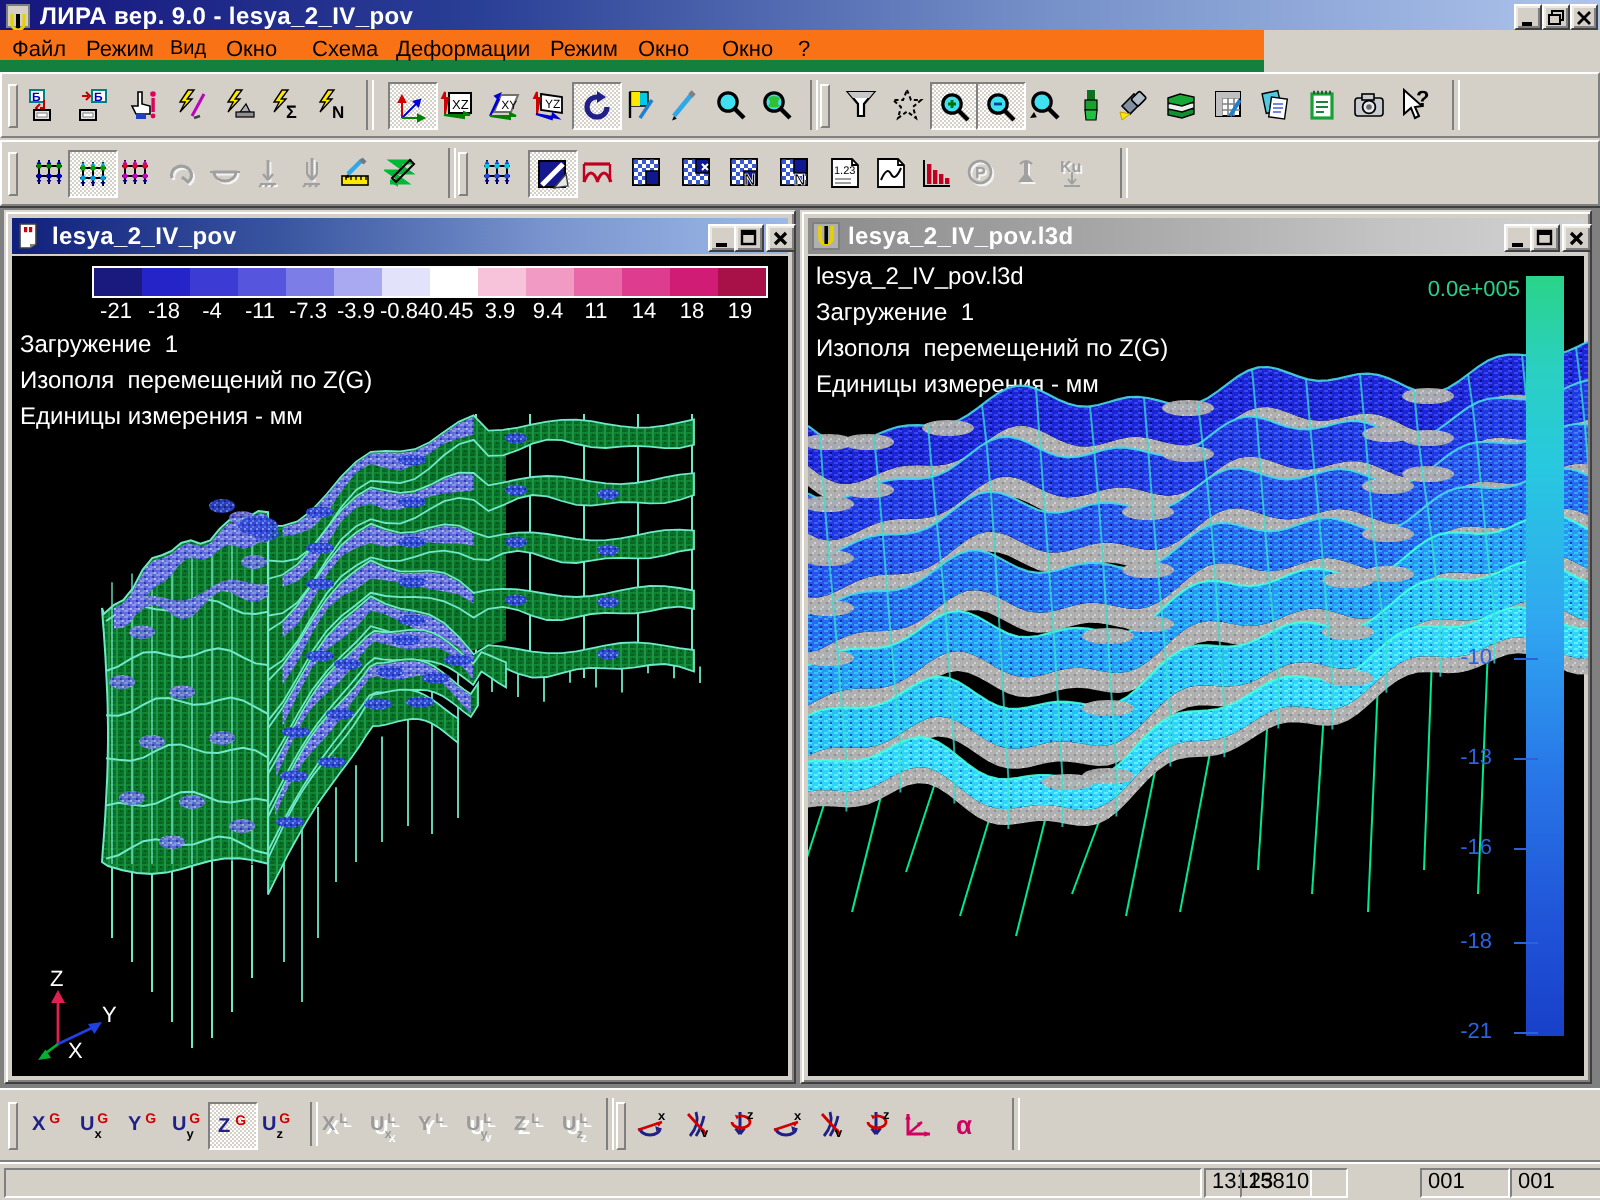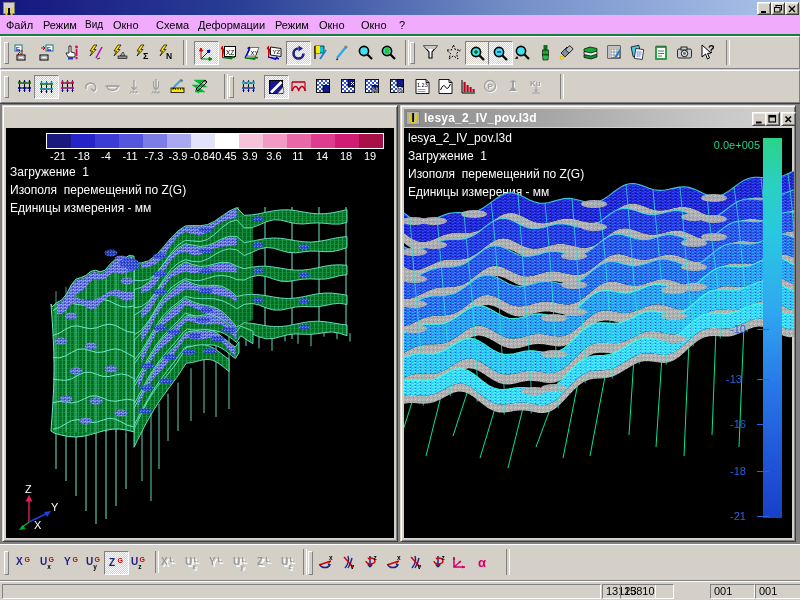--- a/index.html
+++ b/index.html
@@ -11,38 +11,39 @@
 .winbtn{position:absolute;width:12px;height:11px;background:#d4d0c8;border:1px solid;border-color:#fff #404040 #404040 #fff;box-shadow:inset 1px 1px 0 #ece9e2,inset -1px -1px 0 #808080;display:flex;align-items:center;justify-content:center;}
 .mdi-btn{width:13px;height:12px;}
 .statpan{position:absolute;height:13px;border:1px solid;border-color:#808080 #fff #fff #808080;font-size:11px;color:#000;padding-left:3px;line-height:13px;}
 .wtext{color:#fff;font-size:12px;letter-spacing:0.2px;}
 </style></head><body>
 <div class="abs" style="left:0;top:0;width:800px;height:15px;background:linear-gradient(to right,#16167e,#2a3f96 30%,#7590c8 65%,#aec4ec)">
 <div class="abs" style="left:3px;top:1.5px;width:12px;height:12px;background:#d4d0c8;border:1px solid #808080;box-sizing:border-box"><svg width="10" height="10" viewBox="0 0 10 10">
         <path d="M2 1 v5 a3 3 0 0 0 6 0 v-5" fill="none" stroke="#e8d000" stroke-width="1.6"></path>
         <rect x="4" y="1" width="2" height="7" fill="#000"></rect>
       </svg></div>
+<div class="abs wtext" style="left:20px;top:1px;font-weight:bold;font-size:12px">ЛИРА  вер. 9.0 - lesya_2_IV_pov</div>
 <div class="winbtn" style="left:757px;top:2px">
       <svg width="10" height="10" viewBox="0 0 10 10">
         <rect x="2" y="7" width="5" height="2" fill="#000"></rect>
       </svg>
     </div>
 <div class="winbtn" style="left:771px;top:2px">
       <svg width="10" height="10" viewBox="0 0 10 10">
         <rect x="3" y="1.5" width="5.5" height="4.5" fill="none" stroke="#000"></rect>
         <rect x="1.5" y="3.5" width="5.5" height="4.5" fill="#d4d0c8" stroke="#000"></rect>
       </svg>
     </div>
 <div class="winbtn" style="left:785px;top:2px">
       <svg width="10" height="10" viewBox="0 0 10 10">
         <path d="M2 2 L8 8 M8 2 L2 8" stroke="#000" stroke-width="1.4"></path>
       </svg>
     </div>
 </div>
-<div class="abs" style="left:0;top:15px;width:800px;height:21px;background:#f0abfc;border-bottom:2px solid #15803d;box-sizing:border-box">
+<div class="abs" style="left:0;top:15px;width:632px;height:21px;background:#f97316;border-bottom:6px solid #15803d;box-sizing:border-box">
 <span class="abs" style="left:6px;top:4px;font-size:11px;color:#000">Файл</span>
 <span class="abs" style="left:43px;top:4px;font-size:11px;color:#000">Режим</span>
 <span class="abs" style="left:85px;top:4px;font-size:10px;color:#000">Вид</span>
 <span class="abs" style="left:113px;top:4px;font-size:11px;color:#000">Окно</span>
 <span class="abs" style="left:156px;top:4px;font-size:11px;color:#000">Схема</span>
 <span class="abs" style="left:198px;top:4px;font-size:11px;color:#000">Деформации</span>
 <span class="abs" style="left:275px;top:4px;font-size:11px;color:#000">Режим</span>
 <span class="abs" style="left:319px;top:4px;font-size:11px;color:#000">Окно</span>
 <span class="abs" style="left:361px;top:4px;font-size:11px;color:#000">Окно</span>
 <span class="abs" style="left:399px;top:4px;font-size:11px;color:#000">?</span>
@@ -487,20 +488,45 @@
       <g stroke="#a0a0a0">
         <line x1="8" y1="8" x2="8" y2="14"></line>
         <path d="M8 14 l-2 -2.5 M8 14 l2 -2.5"></path>
         <line x1="4" y1="15" x2="12" y2="15"></line>
       </g>
     </svg>
   </div>
 <div class="sep" style="left:560px;top:74px;height:25px"></div>
 <div class="abs" style="left:0;top:103px;width:800px;height:441px;background:#808080;border-top:1px solid #404040;box-sizing:border-box"></div>
 <div class="abs" style="left:2px;top:105px;width:396px;height:437px;background:#d4d0c8;border:1px solid;border-color:#dcd8d0 #404040 #404040 #dcd8d0;box-shadow:inset 1px 1px 0 #fff,inset -1px -1px 0 #808080;box-sizing:border-box">
+<div class="abs" style="left:3px;top:3px;width:388px;height:18px;background:linear-gradient(to right,#10207c,#3a56a0 35%,#7b96cf 70%,#9db8e8)">
+<div class="abs" style="left:2px;top:2px;width:14px;height:14px"><svg width="14" height="14" viewBox="0 0 14 14">
+          <path d="M2 1 h8 v10 l-3 2 h-5 Z" fill="#fff" stroke="#404040" stroke-width="0.8"></path>
+          <path d="M10 11 l-3 2 v-2 Z" fill="#808080"></path>
+          <rect x="4" y="2.5" width="1.6" height="2.6" fill="#d00000"></rect>
+          <rect x="6.5" y="2.5" width="1.6" height="2.6" fill="#d00000"></rect>
+        </svg></div>
+<div class="abs wtext" style="left:20px;top:2px;font-weight:bold">lesya_2_IV_pov</div>
+<div class="winbtn mdi-btn" style="left:348px;top:3px">
+        <svg width="11" height="11" viewBox="0 0 11 11">
+          <rect x="2" y="7.5" width="5.5" height="2" fill="#000"></rect>
+        </svg>
+      </div>
+<div class="winbtn mdi-btn" style="left:361px;top:3px">
+        <svg width="11" height="11" viewBox="0 0 11 11">
+          <rect x="2" y="1.5" width="6.5" height="6.5" fill="none" stroke="#000" stroke-width="1.2"></rect>
+          <rect x="2" y="1.5" width="6.5" height="2" fill="#000"></rect>
+        </svg>
+      </div>
+<div class="winbtn mdi-btn" style="left:377px;top:3px">
+        <svg width="11" height="11" viewBox="0 0 11 11">
+          <path d="M2.5 2.5 L8 8 M8 2.5 L2.5 8" stroke="#000" stroke-width="1.6"></path>
+        </svg>
+      </div>
+</div>
 <div class="abs" style="left:3px;top:22px;width:388px;height:410px;background:#000">
 <div class="abs" style="left:40px;top:5px;width:338px;height:16px;border:1px solid #fff;box-sizing:border-box;display:flex">
 <div style="flex:1;background:#1a1a7e"></div>
 <div style="flex:1;background:#2424c8"></div>
 <div style="flex:1;background:#3c3cd4"></div>
 <div style="flex:1;background:#5555de"></div>
 <div style="flex:1;background:#7d7de8"></div>
 <div style="flex:1;background:#a9a9f1"></div>
 <div style="flex:1;background:#e2e2fa"></div>
 <div style="flex:1;background:#ffffff"></div>
@@ -513,21 +539,21 @@
 </div>
 <div class="abs" style="left:40px;top:22px;width:24px;text-align:center;font-size:11px;color:#fff">-21</div>
 <div class="abs" style="left:64px;top:22px;width:24px;text-align:center;font-size:11px;color:#fff">-18</div>
 <div class="abs" style="left:88px;top:22px;width:24px;text-align:center;font-size:11px;color:#fff">-4</div>
 <div class="abs" style="left:112px;top:22px;width:24px;text-align:center;font-size:11px;color:#fff">-11</div>
 <div class="abs" style="left:136px;top:22px;width:24px;text-align:center;font-size:11px;color:#fff">-7.3</div>
 <div class="abs" style="left:160px;top:22px;width:24px;text-align:center;font-size:11px;color:#fff">-3.9</div>
 <div class="abs" style="left:184px;top:22px;width:24px;text-align:center;font-size:11px;color:#fff">-0.84</div>
 <div class="abs" style="left:208px;top:22px;width:24px;text-align:center;font-size:11px;color:#fff">0.45</div>
 <div class="abs" style="left:232px;top:22px;width:24px;text-align:center;font-size:11px;color:#fff">3.9</div>
-<div class="abs" style="left:256px;top:22px;width:24px;text-align:center;font-size:11px;color:#fff">3.6</div>
+<div class="abs" style="left:256px;top:22px;width:24px;text-align:center;font-size:11px;color:#fff">9.4</div>
 <div class="abs" style="left:280px;top:22px;width:24px;text-align:center;font-size:11px;color:#fff">11</div>
 <div class="abs" style="left:304px;top:22px;width:24px;text-align:center;font-size:11px;color:#fff">14</div>
 <div class="abs" style="left:328px;top:22px;width:24px;text-align:center;font-size:11px;color:#fff">18</div>
 <div class="abs" style="left:352px;top:22px;width:24px;text-align:center;font-size:11px;color:#fff">19</div>
 <div class="abs" style="left:4px;top:37px;font-size:12px;color:#fff">Загружение&nbsp; 1</div>
 <div class="abs" style="left:4px;top:55px;font-size:12px;color:#fff">Изополя&nbsp; перемещений по Z(G)</div>
 <div class="abs" style="left:4px;top:73px;font-size:12px;color:#fff">Единицы измерения - мм</div>
 <svg class="abs" style="left:0;top:0" width="390" height="410" viewBox="0 0 390 410">
 <defs>
 <pattern id="gm" width="4" height="4" patternUnits="userSpaceOnUse">
@@ -829,21 +855,21 @@
 <path d="M303.0 66.9 L305.2 91.0 L307.4 109.4 L309.6 124.4 L311.8 140.8 L314.0 161.6 L316.2 185.4 L316.2 210.4" fill="none" stroke="#38e0d0" stroke-width="1" opacity="0.75"></path>
 <path d="M330.0 59.2 L332.2 74.4 L334.4 93.1 L336.6 115.6 L338.8 138.8 L341.0 159.9 L343.2 178.8 L343.2 203.8" fill="none" stroke="#38e0d0" stroke-width="1" opacity="0.75"></path>
 <path d="M357.0 49.4 L359.2 71.8 L361.4 92.2 L363.6 110.5 L365.8 129.6 L368.0 153.0 L370.2 180.3 L370.2 205.3" fill="none" stroke="#38e0d0" stroke-width="1" opacity="0.75"></path>
 <path d="M384.0 45.7 L386.2 63.0 L388.4 84.0 L390.6 110.0 L392.8 138.1 L395.0 163.5 L397.2 183.5 L397.2 208.5" fill="none" stroke="#38e0d0" stroke-width="1" opacity="0.75"></path>
 </svg>
 <div class="abs" style="left:359px;top:10px;width:19px;height:380px;background:linear-gradient(to bottom,#2ad488,#2ad0c0 12%,#28c8e0 25%,#30a8f0 45%,#2878e8 65%,#2054d8 85%,#1840c8)"></div>
 <div class="abs" style="left:302px;top:11px;width:54px;text-align:right;font-size:11px;color:#28d088">0.0e+005</div>
 <div class="abs" style="left:353px;top:201px;width:12px;height:1px;background:#2a62d8"></div>
 <div class="abs" style="left:318px;top:195px;width:24px;text-align:right;font-size:11px;color:#2a62e0">-10</div>
 <div class="abs" style="left:353px;top:251px;width:12px;height:1px;background:#2a62d8"></div>
-<div class="abs" style="left:318px;top:245px;width:24px;text-align:center;font-size:11px;color:#2a62e0">-13</div>
+<div class="abs" style="left:318px;top:245px;width:24px;text-align:right;font-size:11px;color:#2a62e0">-13</div>
 <div class="abs" style="left:353px;top:296px;width:12px;height:1px;background:#2a62d8"></div>
 <div class="abs" style="left:318px;top:290px;width:24px;text-align:right;font-size:11px;color:#2a62e0">-16</div>
 <div class="abs" style="left:353px;top:343px;width:12px;height:1px;background:#2a62d8"></div>
 <div class="abs" style="left:318px;top:337px;width:24px;text-align:right;font-size:11px;color:#2a62e0">-18</div>
 <div class="abs" style="left:353px;top:388px;width:12px;height:1px;background:#2a62d8"></div>
 <div class="abs" style="left:318px;top:382px;width:24px;text-align:right;font-size:11px;color:#2a62e0">-21</div>
 </div>
   </div>
 <div class="abs" style="left:0;top:544px;width:800px;height:36px;border-top:1px solid #fff;box-sizing:border-box;background:#d4d0c8"></div>
 <div class="grip" style="left:4px;top:551px;height:22px"></div>

